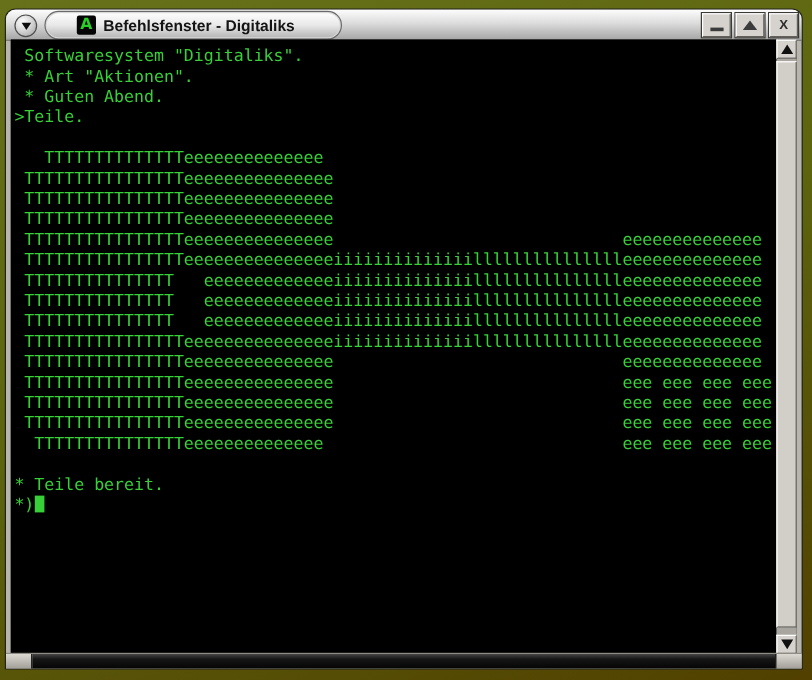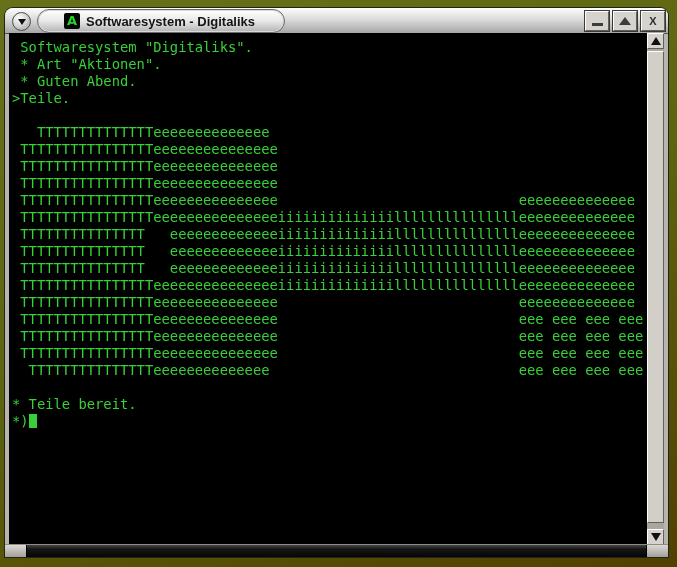--- a/index.html
+++ b/index.html
@@ -94,21 +94,21 @@
 <div class="window">
 
   <div class="titlebar">
     <div class="menu-btn">
       <span class="tri-down"></span>
     </div>
     <div class="title-tab">
       <span class="app-icon">
         <span>A</span>
       </span>
-      <span class="title-text">Softwaresystem - Digitaliks</span>
+      <span class="title-text">Befehlsfenster - Digitaliks</span>
     </div>
     <div class="win-controls">
       <div class="wbtn">
         <span class="glyph-min"></span>
       </div>
       <div class="wbtn">
         <span class="glyph-max"></span>
       </div>
       <div class="wbtn">
         <span>X</span>

